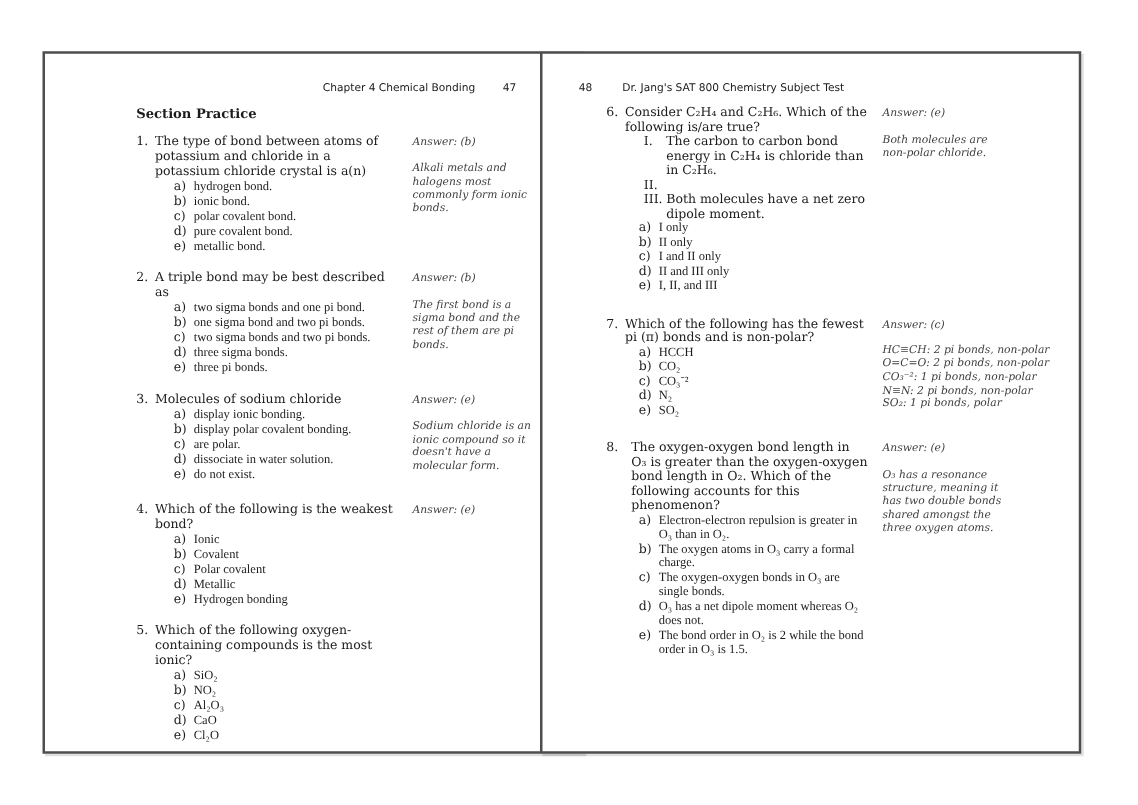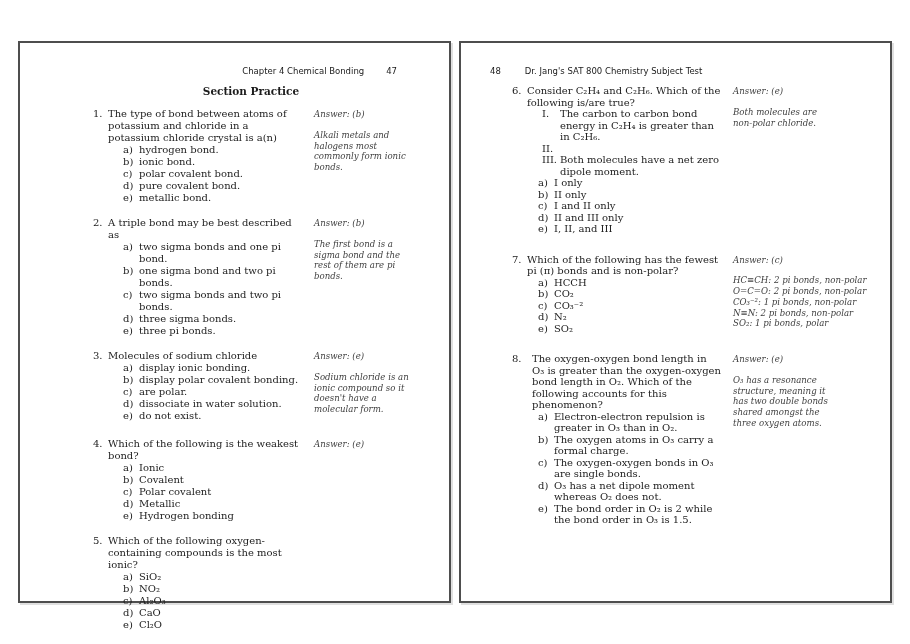--- a/index.html
+++ b/index.html
@@ -11,57 +11,57 @@
   }
   .page {
     position:absolute;
     top:41px;
     width:433px;
     height:562px;
     background:#ffffff;
     border:2px solid #4e4e4e;
     box-shadow:2px 2px 0 rgba(0,0,0,0.12);
   }
-  .page-left  { left:18px;  padding:23px 40px 0 73px; }
-  .page-right { left:459px; padding:23px 60px 0 51px; }
+  .page-left  { left:34px;  padding:23px 40px 0 73px; }
+  .page-right { left:432px; padding:23px 60px 0 51px; }
 
   .running-head {
     font-family:"DejaVu Sans","Liberation Sans",sans-serif;
     font-size:8.5px;
     color:#1a1a1a;
     margin-bottom:9px;
     white-space:nowrap;
   }
   .page-left .running-head { text-align:right; padding-right:12px; }
   .page-left .rh-pagenum { margin-left:22px; }
   .page-right .running-head { margin-left:-22px; }
   .page-right .rh-pagenum { margin-right:24px; }
 
-  .section-title { font-weight:bold; font-size:10.5px; margin-bottom:11px;text-align:center; }
+  .section-title { font-weight:bold; font-size:10.5px; margin-bottom:11px; }
 
   .q-row {
     display:grid;
     grid-template-columns:209px 96px;
     column-gap:12px;
     margin-bottom:13px;
   }
   .page-right .q-row { margin-bottom:19px; }
 
   .q-main { font-size:10px; line-height:12px; }
   .page-right .q-main { line-height:11.5px; }
   .q-head { display:flex; }
   .q-num { width:15px; flex:none; }
   .q-num-wide { width:20px; }
   .q-text { flex:1; }
 
   .q-options { margin-left:30px; }
   .page-right .q-options { margin-left:26px; }
   .opt { display:flex; }
   .opt-label { width:16px; flex:none; }
-  .opt-text { flex:1; }
+  .opt-text { flex:1;font-family:Liberation Serif, serif; }
 
   .roman-list { margin-left:30px; }
   .roman-item { display:flex; }
   .roman-label { width:18px; flex:none; }
   .roman-text { flex:1; }
 
   .q-answer {
     font-style:italic;
     color:#3e3e3e;
     font-size:8.6px;
@@ -263,21 +263,21 @@
 
   <div class="q-row">
     <div class="q-main">
       <div class="q-head">
         <span class="q-num">6.</span>
         <span class="q-text">Consider C₂H₄ and C₂H₆. Which of the following is/are true?</span>
       </div>
       <div class="roman-list">
         <div class="roman-item">
             <span class="roman-label">I.</span>
-            <span class="roman-text">The carbon to carbon bond energy in C₂H₄ is greater than in C₂H₆.</span>
+            <span class="roman-text">The carbon to carbon bond energy in C₂H₄ is chloride than in C₂H₆.</span>
           </div>
         <div class="roman-item">
             <span class="roman-label">II.</span>
           </div>
         <div class="roman-item">
             <span class="roman-label">III.</span>
             <span class="roman-text">Both molecules have a net zero dipole moment.</span>
           </div>
       </div>
       <div class="q-options">

